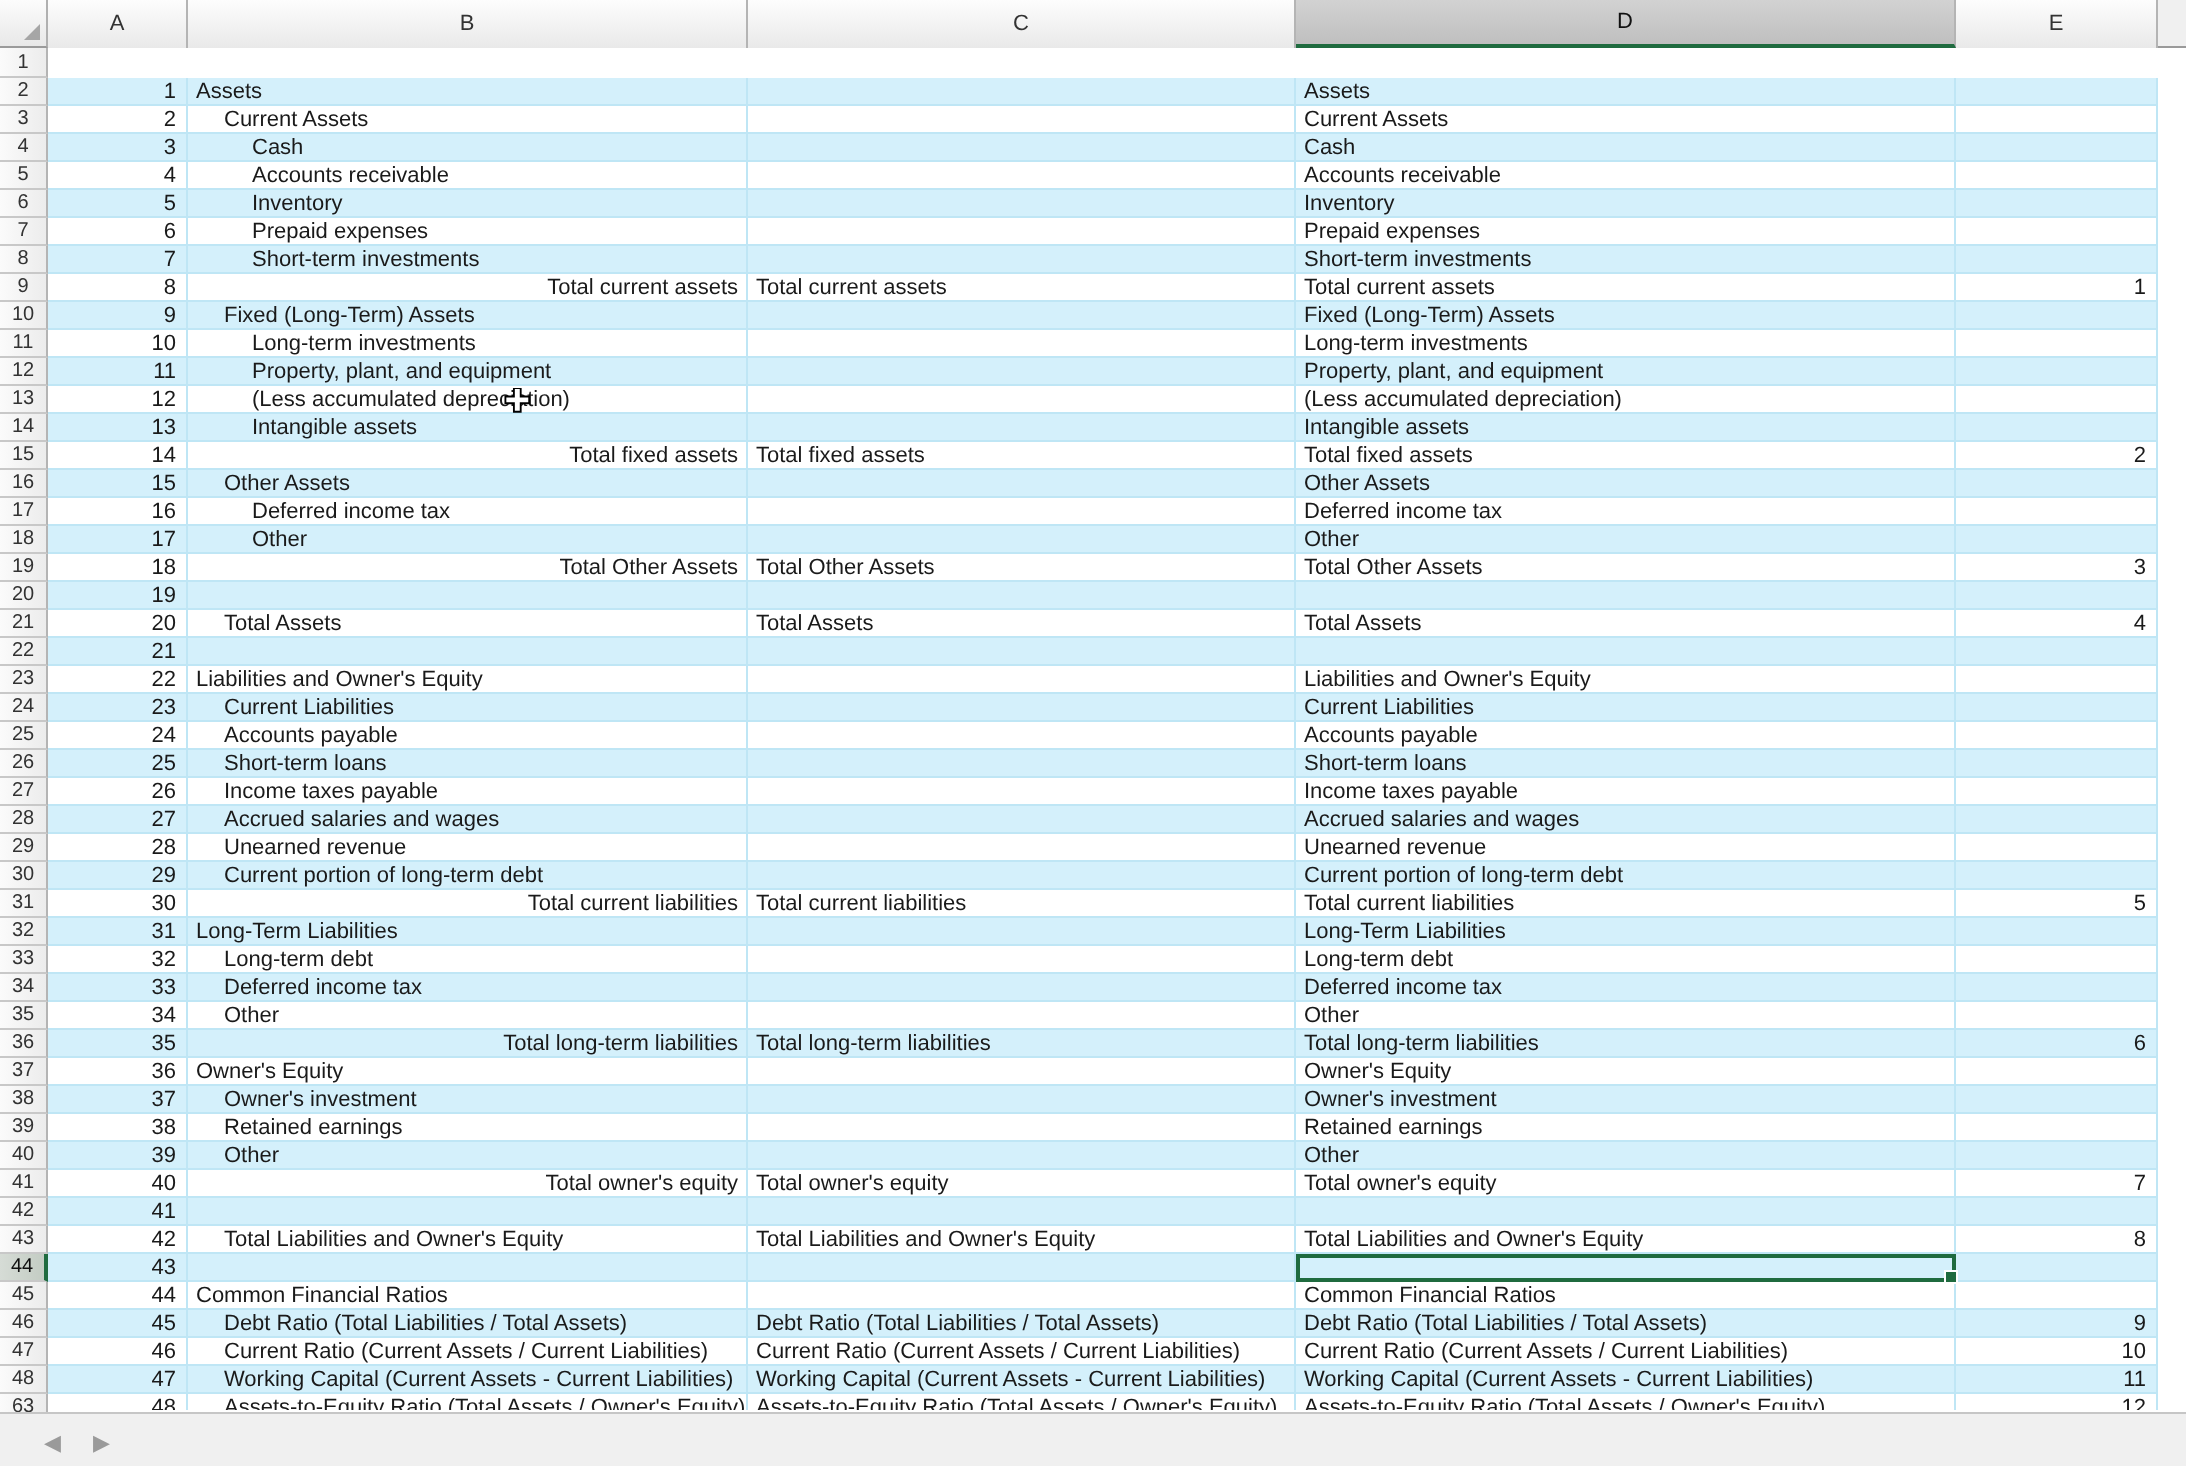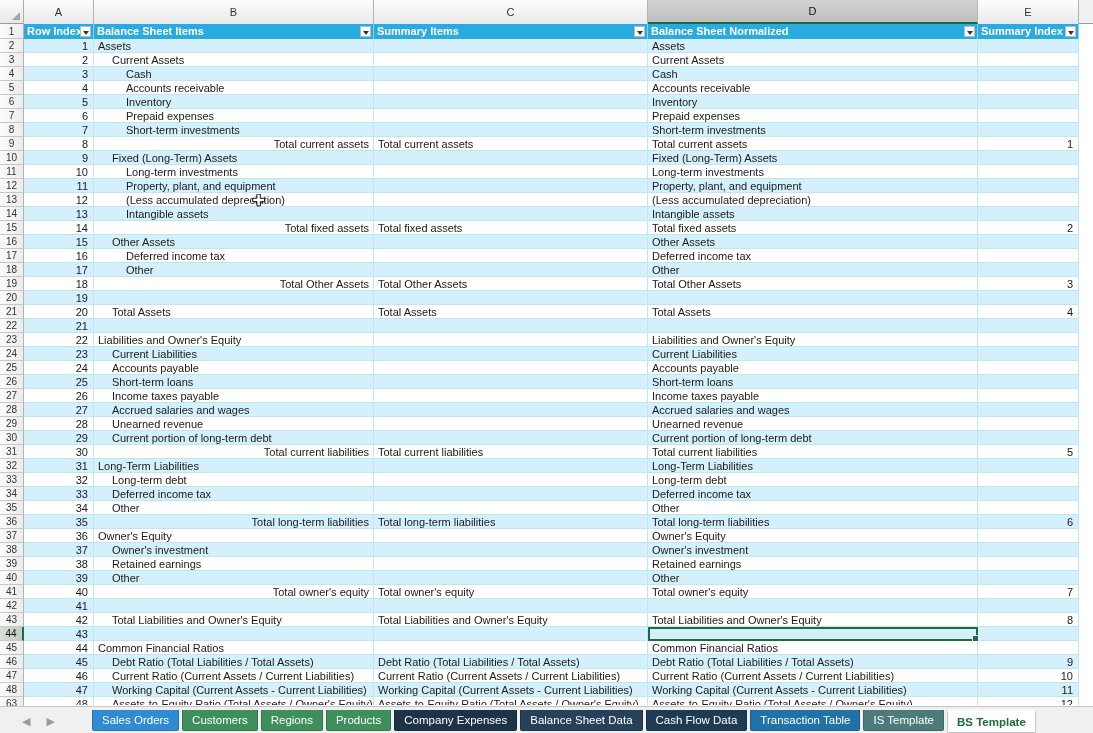--- a/index.html
+++ b/index.html
@@ -151,32 +151,20 @@
       <div class="rowhead" style="top: 613px; height: 14px;">43</div>
       <div class="rowhead sel" style="top: 627px; height: 14px;">44</div>
       <div class="rowhead" style="top: 641px; height: 14px;">45</div>
       <div class="rowhead" style="top: 655px; height: 14px;">46</div>
       <div class="rowhead" style="top: 669px; height: 14px;">47</div>
       <div class="rowhead" style="top: 683px; height: 14px;">48</div>
       <div class="rowhead" style="top: 697px; height: 14px;">63</div>
     </div>
 
   <div class="grid" id="grid">
-      <div class="row hrow" style="top: 0px;">
-        <div class="cell " style="left: 0px; width: 70px;">Row Index</div>
-        <div class="filt" style="left: 56px;"></div>
-        <div class="cell " style="left: 70px; width: 280px;">Balance Sheet Items</div>
-        <div class="filt" style="left: 336px;"></div>
-        <div class="cell " style="left: 350px; width: 274px;">Summary Items</div>
-        <div class="filt" style="left: 610px;"></div>
-        <div class="cell " style="left: 624px; width: 330px;">Balance Sheet Normalized</div>
-        <div class="filt" style="left: 940px;"></div>
-        <div class="cell " style="left: 954px; width: 101px;">Summary Index</div>
-        <div class="filt" style="left: 1041px;"></div>
-      </div>
       <div class="row brow" style="top: 15px;">
         <div class="cell band num" style="left: 0px; width: 70px;">1</div>
         <div class="cell band ind0" style="left: 70px; width: 280px;">Assets</div>
         <div class="cell band ind0" style="left: 350px; width: 274px;"></div>
         <div class="cell band ind0" style="left: 624px; width: 330px;">Assets</div>
         <div class="cell band num" style="left: 954px; width: 101px;"></div>
       </div>
       <div class="row brow" style="top: 29px;">
         <div class="cell plain num" style="left: 0px; width: 70px;">2</div>
         <div class="cell plain ind1" style="left: 70px; width: 280px;">Current Assets</div>
@@ -513,27 +501,15 @@
 
   <svg class="cursor" style="left:252px;top:194px" width="16" height="18" viewBox="0 0 16 18">
     <path d="M7,0 L7,5 L2,5 L2,9 L7,9 L7,14 L11,14 L11,9 L16,9 L16,5 L11,5 L11,0 Z" transform="translate(-1,0) scale(0.85)" fill="#ffffff" stroke="#000000" stroke-width="1.1"></path>
   </svg>
 
   <div class="tabbar">
     <div class="navbtns">
       <span>◀</span>
       <span>▶</span>
     </div>
-    <div class="tabs" id="tabs">
-        <div class="tab" style="background: rgb(46, 139, 212);">Sales Orders</div>
-        <div class="tab" style="background: rgb(63, 143, 92);">Customers</div>
-        <div class="tab" style="background: rgb(63, 143, 92);">Regions</div>
-        <div class="tab" style="background: rgb(63, 143, 92);">Products</div>
-        <div class="tab" style="background: rgb(31, 51, 72);">Company Expenses</div>
-        <div class="tab" style="background: rgb(39, 65, 90);">Balance Sheet Data</div>
-        <div class="tab" style="background: rgb(29, 59, 82);">Cash Flow Data</div>
-        <div class="tab" style="background: rgb(33, 114, 168);">Transaction Table</div>
-        <div class="tab" style="background: rgb(77, 122, 122);">IS Template</div>
-        <div class="tab active">BS Template</div>
-      </div>
   </div>
 
 </div>
 
 </body></html>

